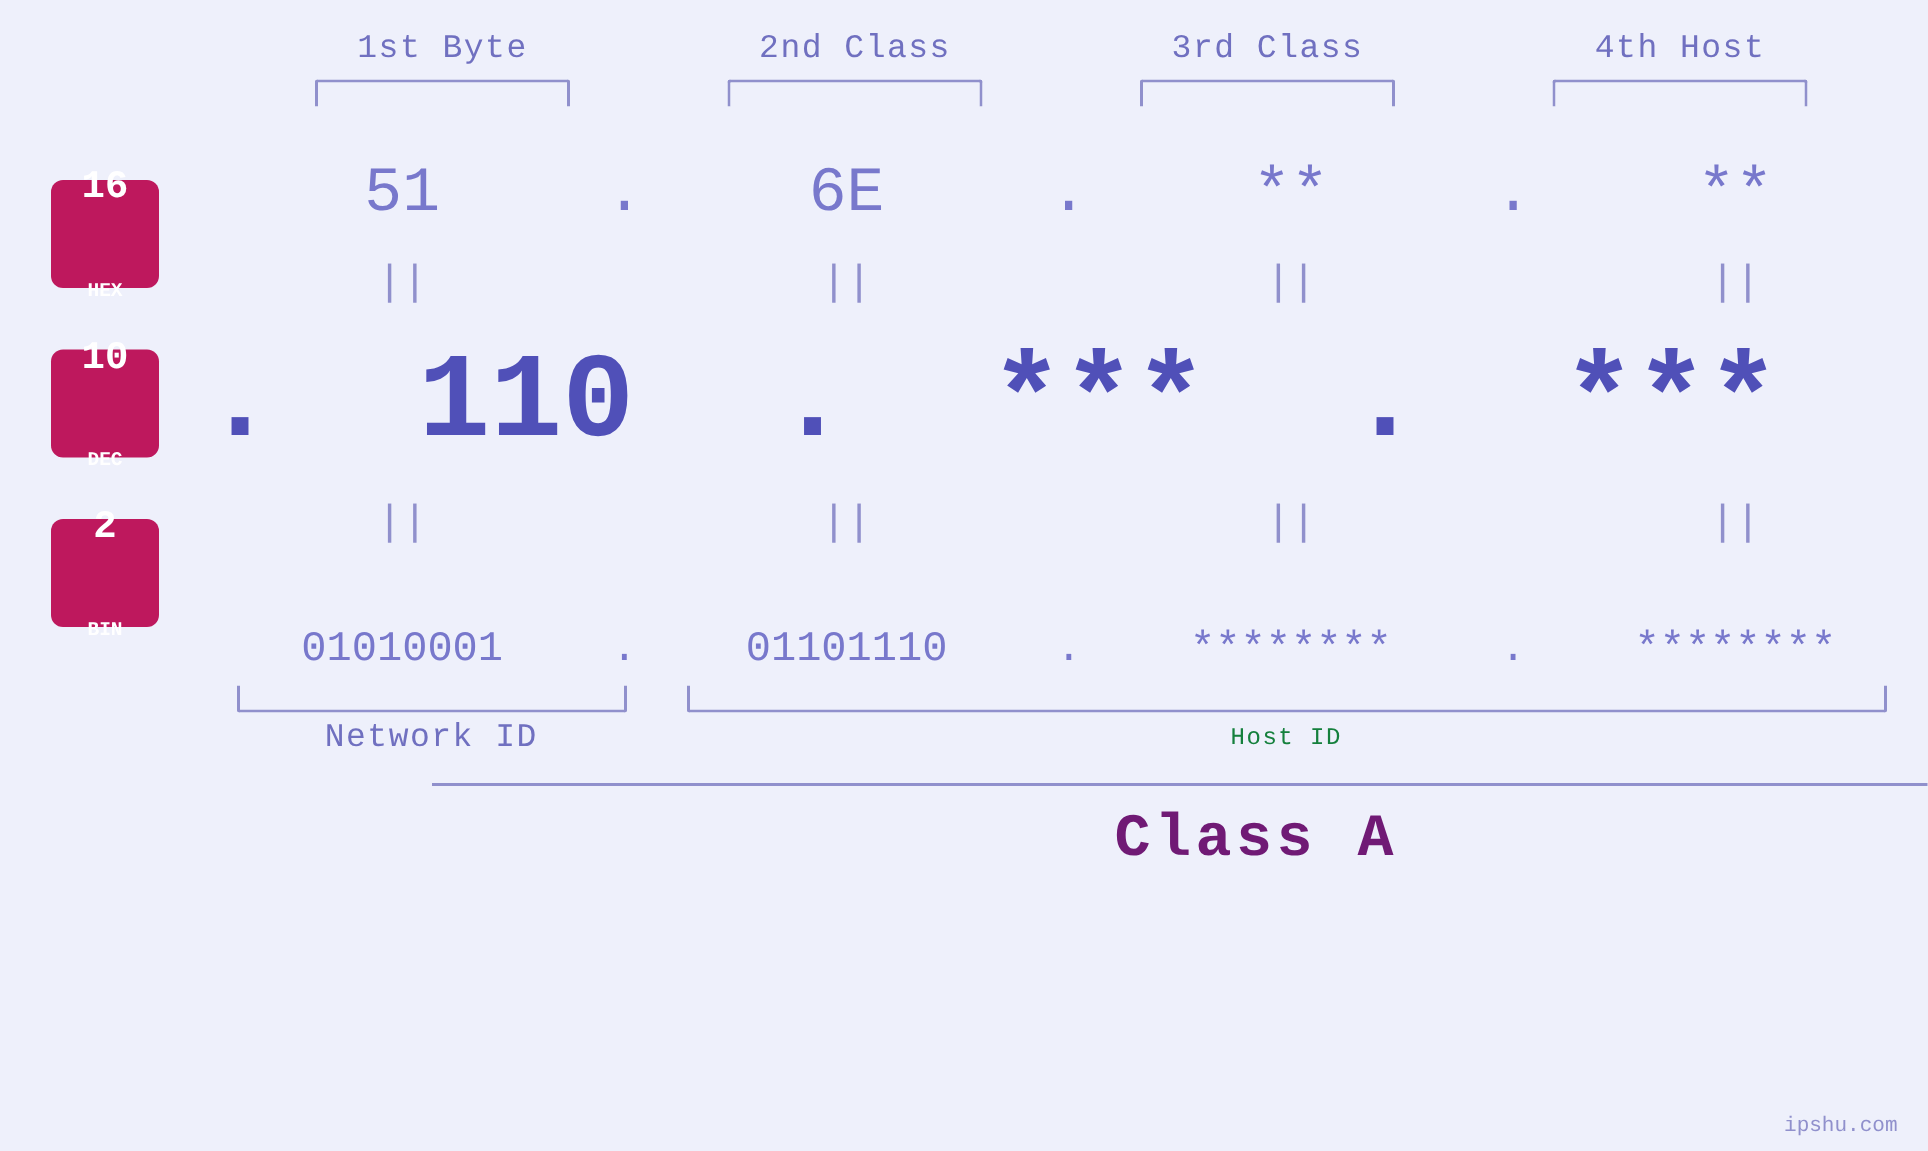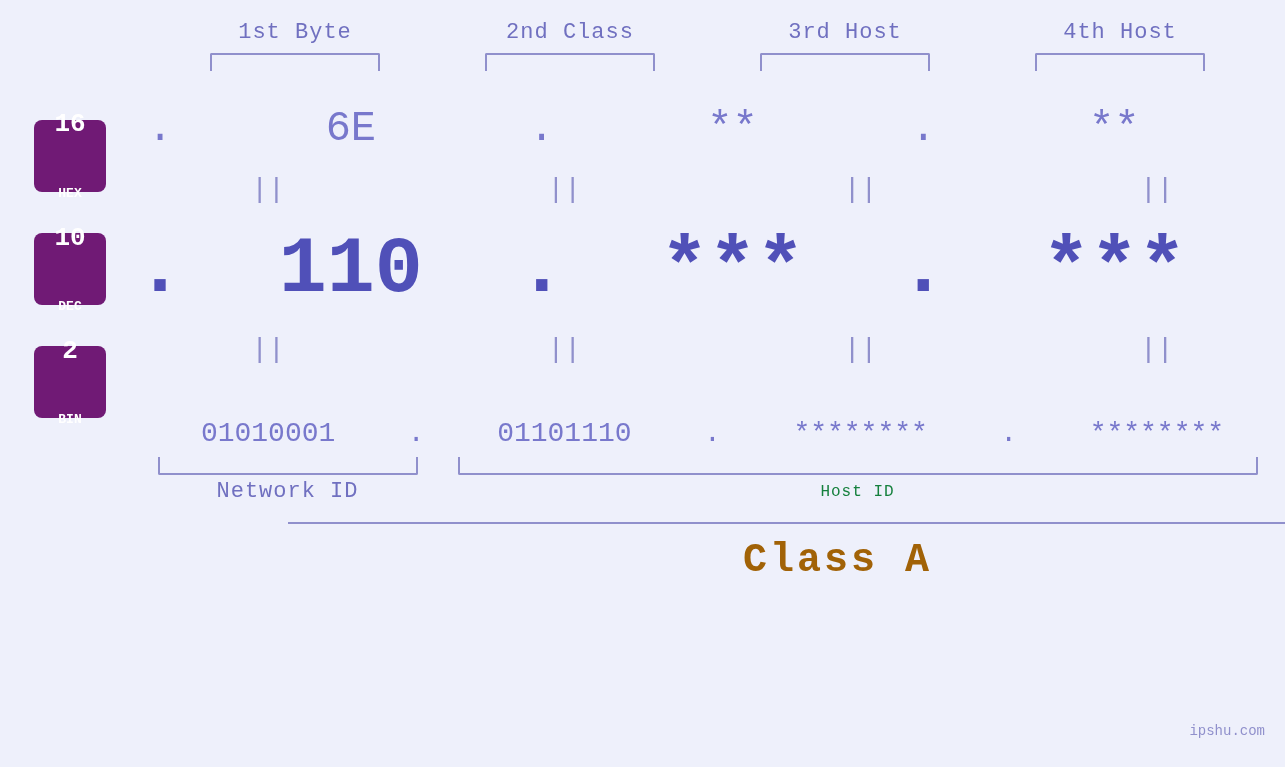--- a/index.html
+++ b/index.html
@@ -72,21 +72,21 @@
       width: 140px;
       display: flex;
       flex-direction: column;
       align-items: center;
       justify-content: space-around;
       padding: 10px 0;
       gap: 0;
     }
 
     .badge {
-      background-color: #701a75;
+      background-color: #be185d;
       color: white;
       border-radius: 8px;
       width: 72px;
       height: 72px;
       display: flex;
       flex-direction: column;
       align-items: center;
       justify-content: center;
       font-weight: bold;
     }
@@ -250,44 +250,44 @@
       width: 1100px;
       margin-left: 130px;
       border-top: 2px solid #9090cc;
       display: flex;
       align-items: center;
       justify-content: center;
       padding-top: 14px;
     }
 
     .class-label {
-      color: #a16207;
+      color: #701a75;
       font-size: 40px;
       font-weight: bold;
       letter-spacing: 3px;
     }
 
     
     .watermark {
       position: absolute;
-      bottom: 28px;
+      bottom: 8px;
       right: 20px;
       color: #9090cc;
       font-size: 14px;
     }
   </style>
 </head>
 <body>
 
 <div class="main-container">
 
   <div class="byte-labels">
     <div class="byte-label">1st Byte</div>
     <div class="byte-label">2nd Class</div>
-    <div class="byte-label">3rd Host</div>
+    <div class="byte-label">3rd Class</div>
     <div class="byte-label">4th Host</div>
   </div>
 
   <div class="bracket-row">
     <div class="bracket-cell">
       <div class="bracket"></div>
     </div>
     <div class="bracket-cell">
       <div class="bracket"></div>
     </div>
@@ -312,20 +312,23 @@
       </div>
       <div class="badge">
         <span class="badge-num">2</span>
         <span class="badge-label">BIN</span>
       </div>
     </div>
 
     <div class="data-rows">
 
       <div class="hex-row">
+        <div class="cell">
+          <span class="hex-value">51</span>
+        </div>
         <div class="dot-cell">
           <span class="dot-hex">.</span>
         </div>
         <div class="cell">
           <span class="hex-value">6E</span>
         </div>
         <div class="dot-cell">
           <span class="dot-hex">.</span>
         </div>
         <div class="cell">

